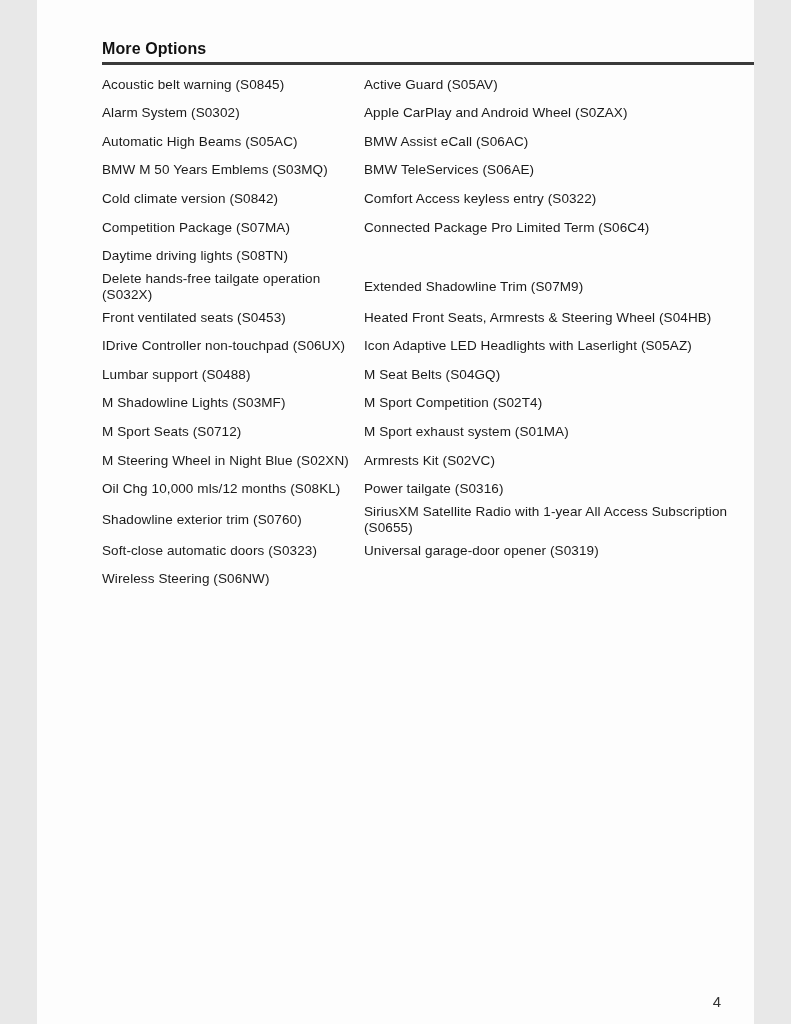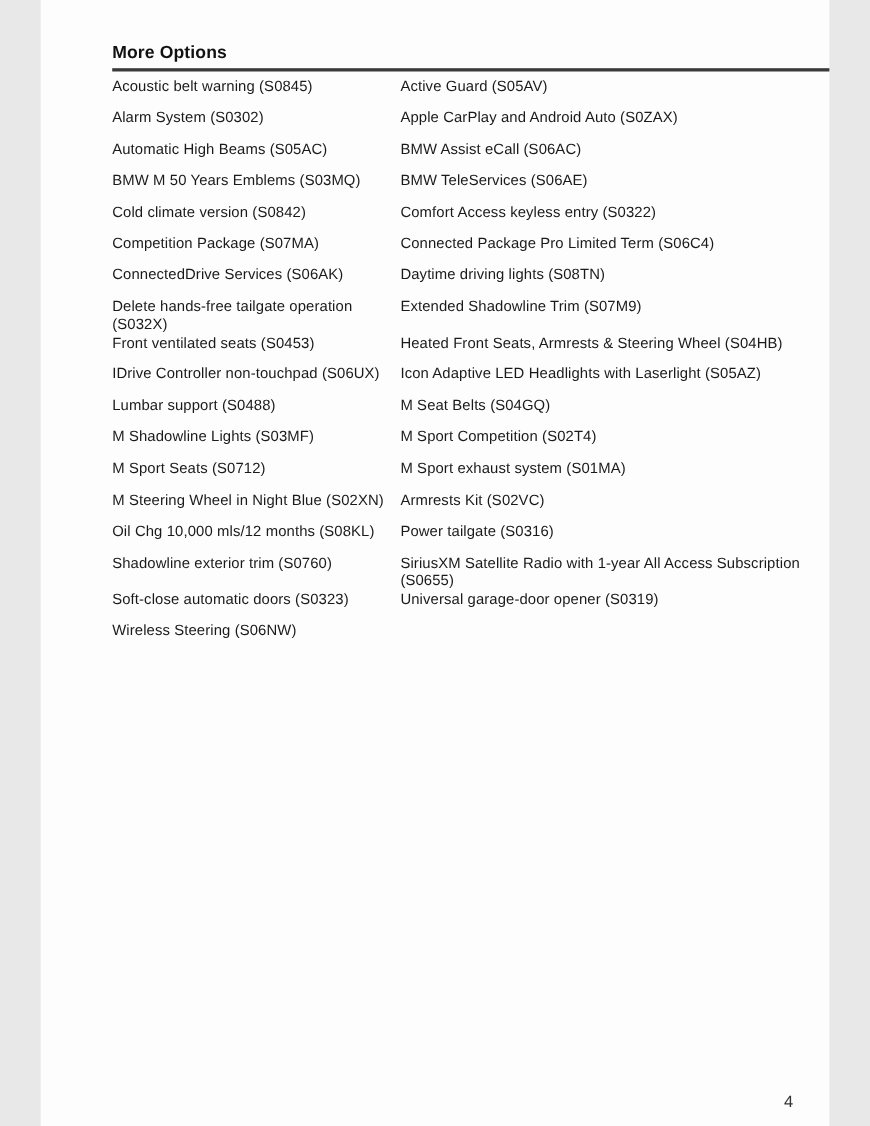--- a/index.html
+++ b/index.html
@@ -34,20 +34,21 @@
   .rule {
     margin-top: 4px;
     height: 2.5px;
     background: #3a3a3a;
   }
   .options {
     margin-top: 6px;
   }
   .option-row {
     display: flex;
+    align-items: center;
     min-height: 28.6px;
   }
   .cell {
     font-size: 13.5px;
     line-height: 16.5px;
     letter-spacing: 0.1px;
     color: #1a1a1a;
   }
   .cell.left {
     width: 250px;
@@ -74,40 +75,39 @@
   <div class="content">
     <h1 class="section-title">More Options</h1>
     <div class="rule"></div>
     <div class="options" id="options">
         <div class="option-row">
           <span class="cell left">Acoustic belt warning (S0845)</span>
           <span class="cell right">Active Guard (S05AV)</span>
         </div>
         <div class="option-row">
           <span class="cell left">Alarm System (S0302)</span>
-          <span class="cell right">Apple CarPlay and Android Auto (S0ZAX)</span>
+          <span class="cell right">Apple CarPlay and Android Wheel (S0ZAX)</span>
         </div>
         <div class="option-row">
           <span class="cell left">Automatic High Beams (S05AC)</span>
           <span class="cell right">BMW Assist eCall (S06AC)</span>
         </div>
         <div class="option-row">
           <span class="cell left">BMW M 50 Years Emblems (S03MQ)</span>
           <span class="cell right">BMW TeleServices (S06AE)</span>
         </div>
         <div class="option-row">
           <span class="cell left">Cold climate version (S0842)</span>
           <span class="cell right">Comfort Access keyless entry (S0322)</span>
         </div>
         <div class="option-row">
           <span class="cell left">Competition Package (S07MA)</span>
           <span class="cell right">Connected Package Pro Limited Term (S06C4)</span>
         </div>
         <div class="option-row">
-          <span class="cell left">ConnectedDrive Services (S06AK)</span>
           <span class="cell right">Daytime driving lights (S08TN)</span>
         </div>
         <div class="option-row">
           <span class="cell left">Delete hands-free tailgate operation (S032X)</span>
           <span class="cell right">Extended Shadowline Trim (S07M9)</span>
         </div>
         <div class="option-row">
           <span class="cell left">Front ventilated seats (S0453)</span>
           <span class="cell right">Heated Front Seats, Armrests &amp; Steering Wheel (S04HB)</span>
         </div>

